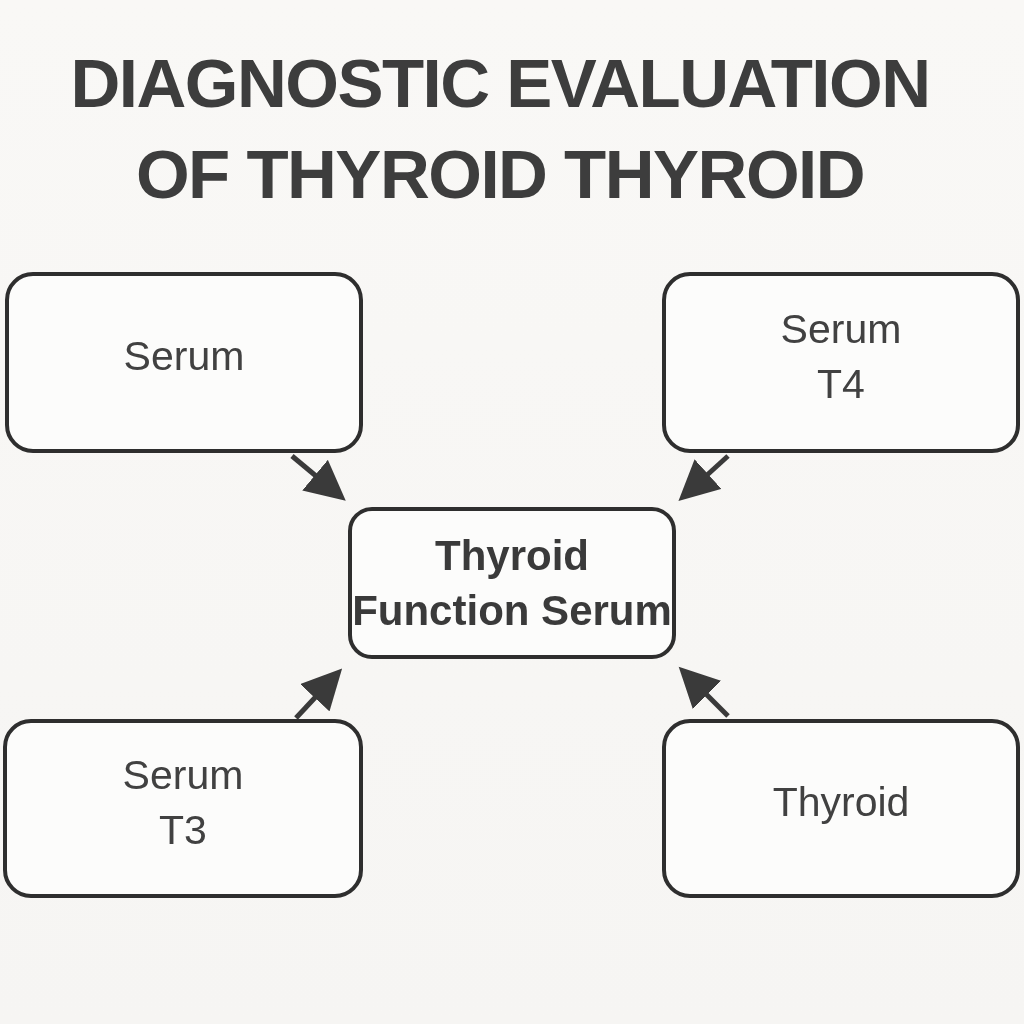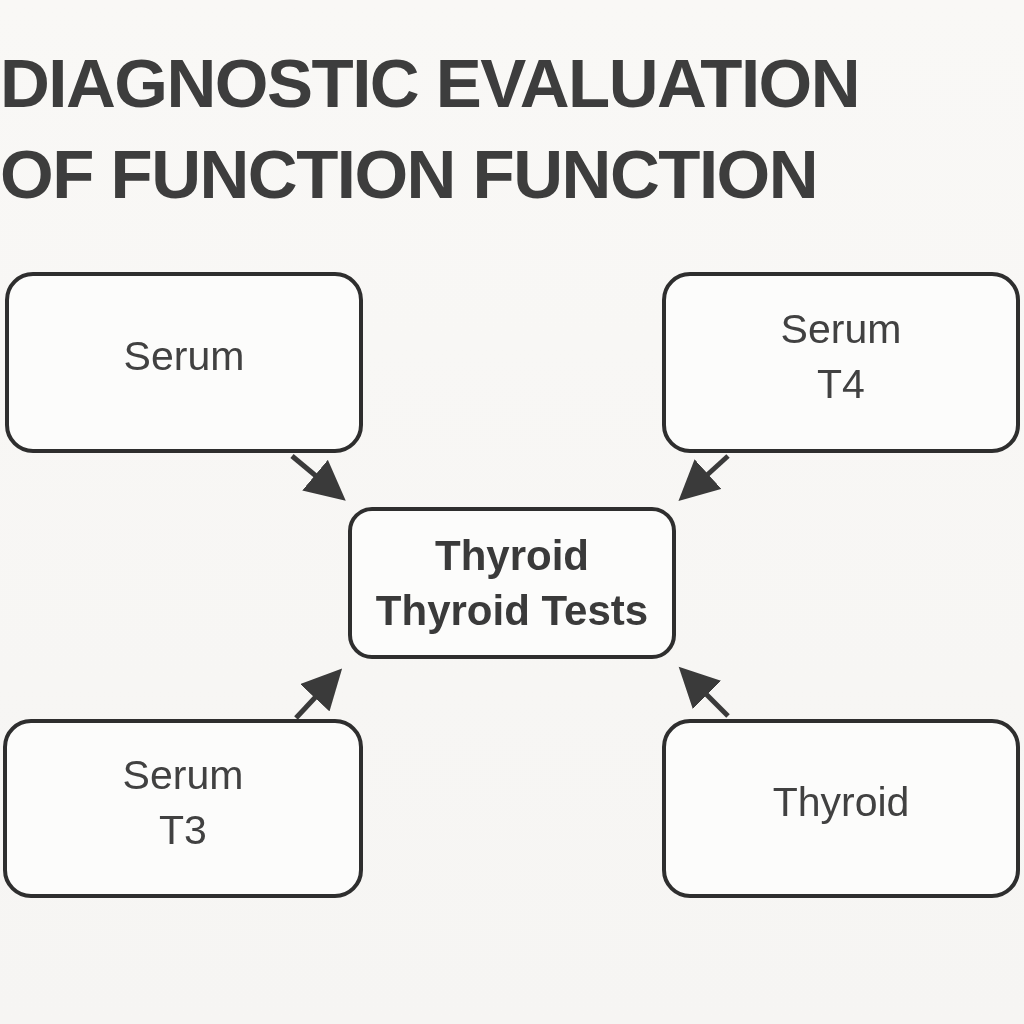--- a/index.html
+++ b/index.html
@@ -12,20 +12,21 @@
     height: 1024px;
     background: linear-gradient(180deg, #f9f8f6 0%, #f6f5f3 100%);
     font-family: "Liberation Sans", sans-serif;
     overflow: hidden;
   }
   .title {
     position: absolute;
     top: 38px;
     left: 0;
     width: 1000px;
+    text-align: center;
     color: #3d3d3d;
     font-size: 69px;
     font-weight: 800;
     letter-spacing: -1.5px;
     line-height: 1.32;
     margin: 0;
   }
   .title .line {
     display: block;
     white-space: nowrap;
@@ -71,21 +72,21 @@
     pointer-events: none;
   }
 </style>
 </head>
 <body>
 
 <div class="canvas">
 
   <h1 class="title">
     <span class="line">DIAGNOSTIC EVALUATION</span>
-    <span class="line">OF FUNCTION FUNCTION</span>
+    <span class="line">OF THYROID THYROID</span>
   </h1>
 
   <svg class="arrows" viewBox="0 0 1024 1024">
     <defs>
       <marker id="arrowhead" markerWidth="9" markerHeight="8" refX="6.5" refY="4" orient="auto">
         <path d="M0,0 L8,4 L0,8 Z" fill="#3a3a3a"></path>
       </marker>
     </defs>
     <line x1="292" y1="456" x2="340" y2="496" stroke="#3a3a3a" stroke-width="5" marker-end="url(#arrowhead)"></line>
     <line x1="728" y1="456" x2="684" y2="496" stroke="#3a3a3a" stroke-width="5" marker-end="url(#arrowhead)"></line>
@@ -97,21 +98,21 @@
     <span class="label-line">Serum</span>
   </div>
 
   <div class="node" id="node-t4">
     <span class="label-line">Serum</span>
     <span class="label-line">T4</span>
   </div>
 
   <div class="node center" id="node-center">
     <span class="label-line">Thyroid</span>
-    <span class="label-line">Thyroid Tests</span>
+    <span class="label-line">Function Serum</span>
   </div>
 
   <div class="node" id="node-t3">
     <span class="label-line">Serum</span>
     <span class="label-line">T3</span>
   </div>
 
   <div class="node" id="node-antibodies">
     <span class="label-line">Thyroid</span>
   </div>

